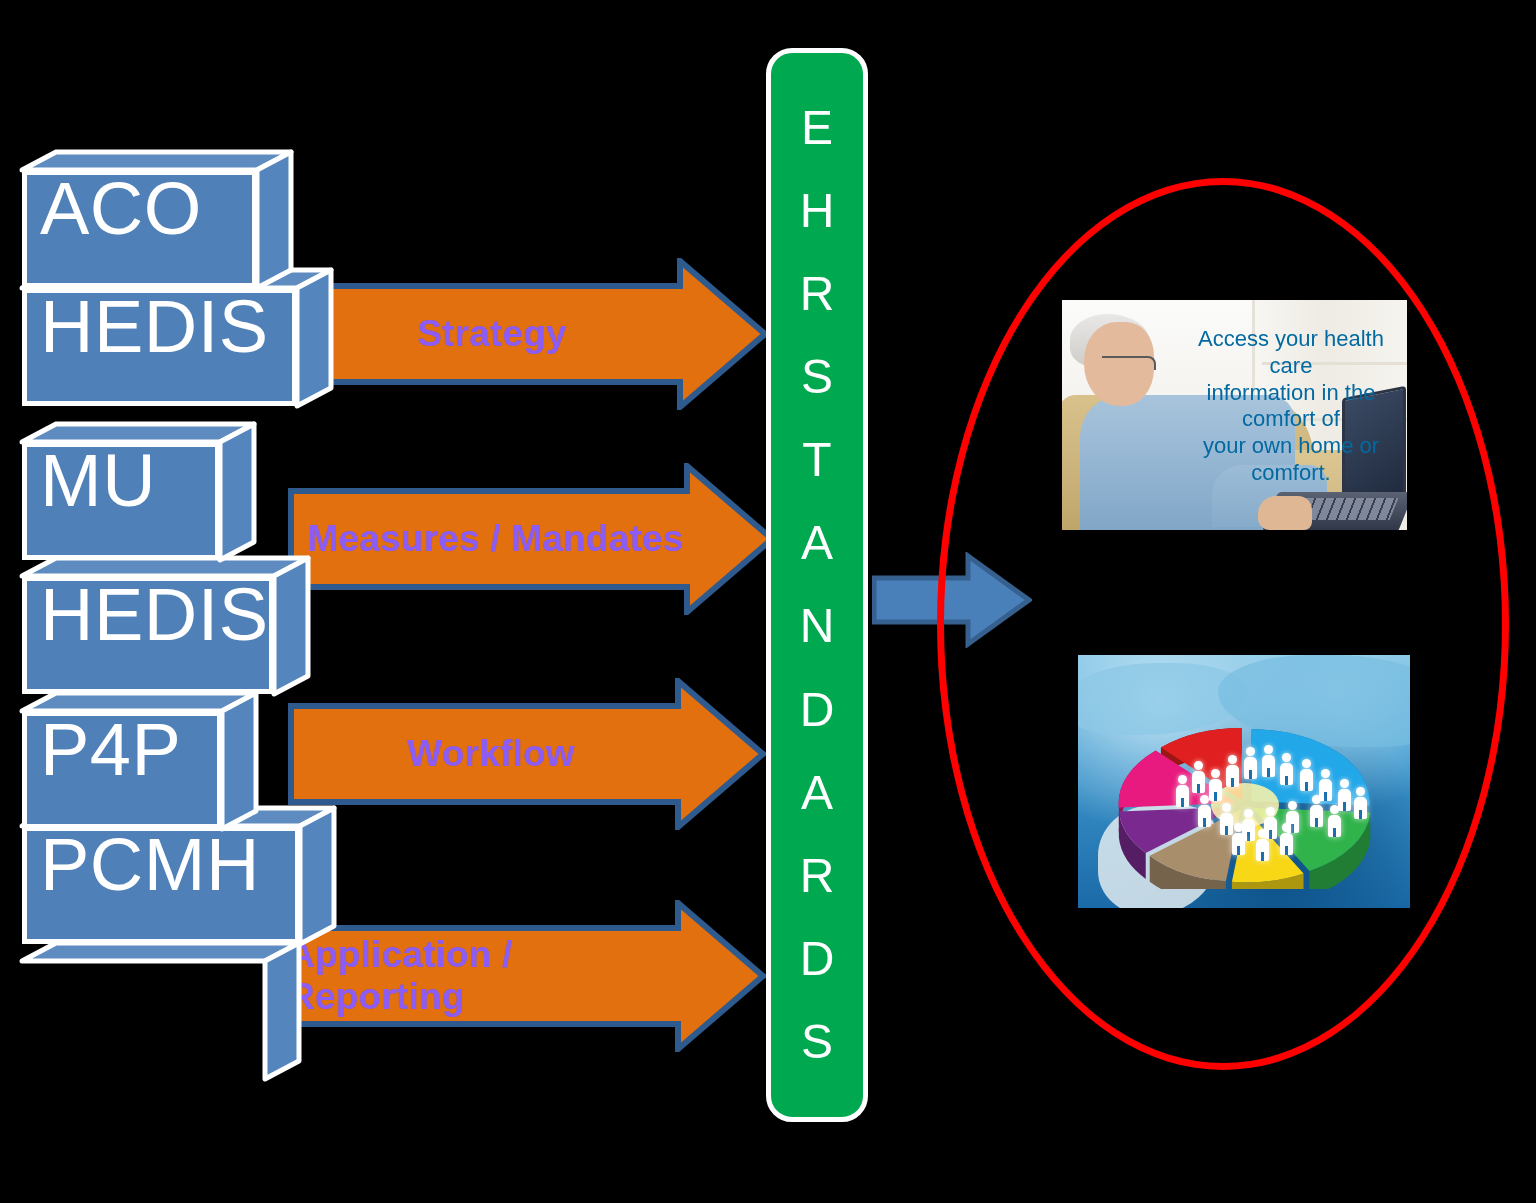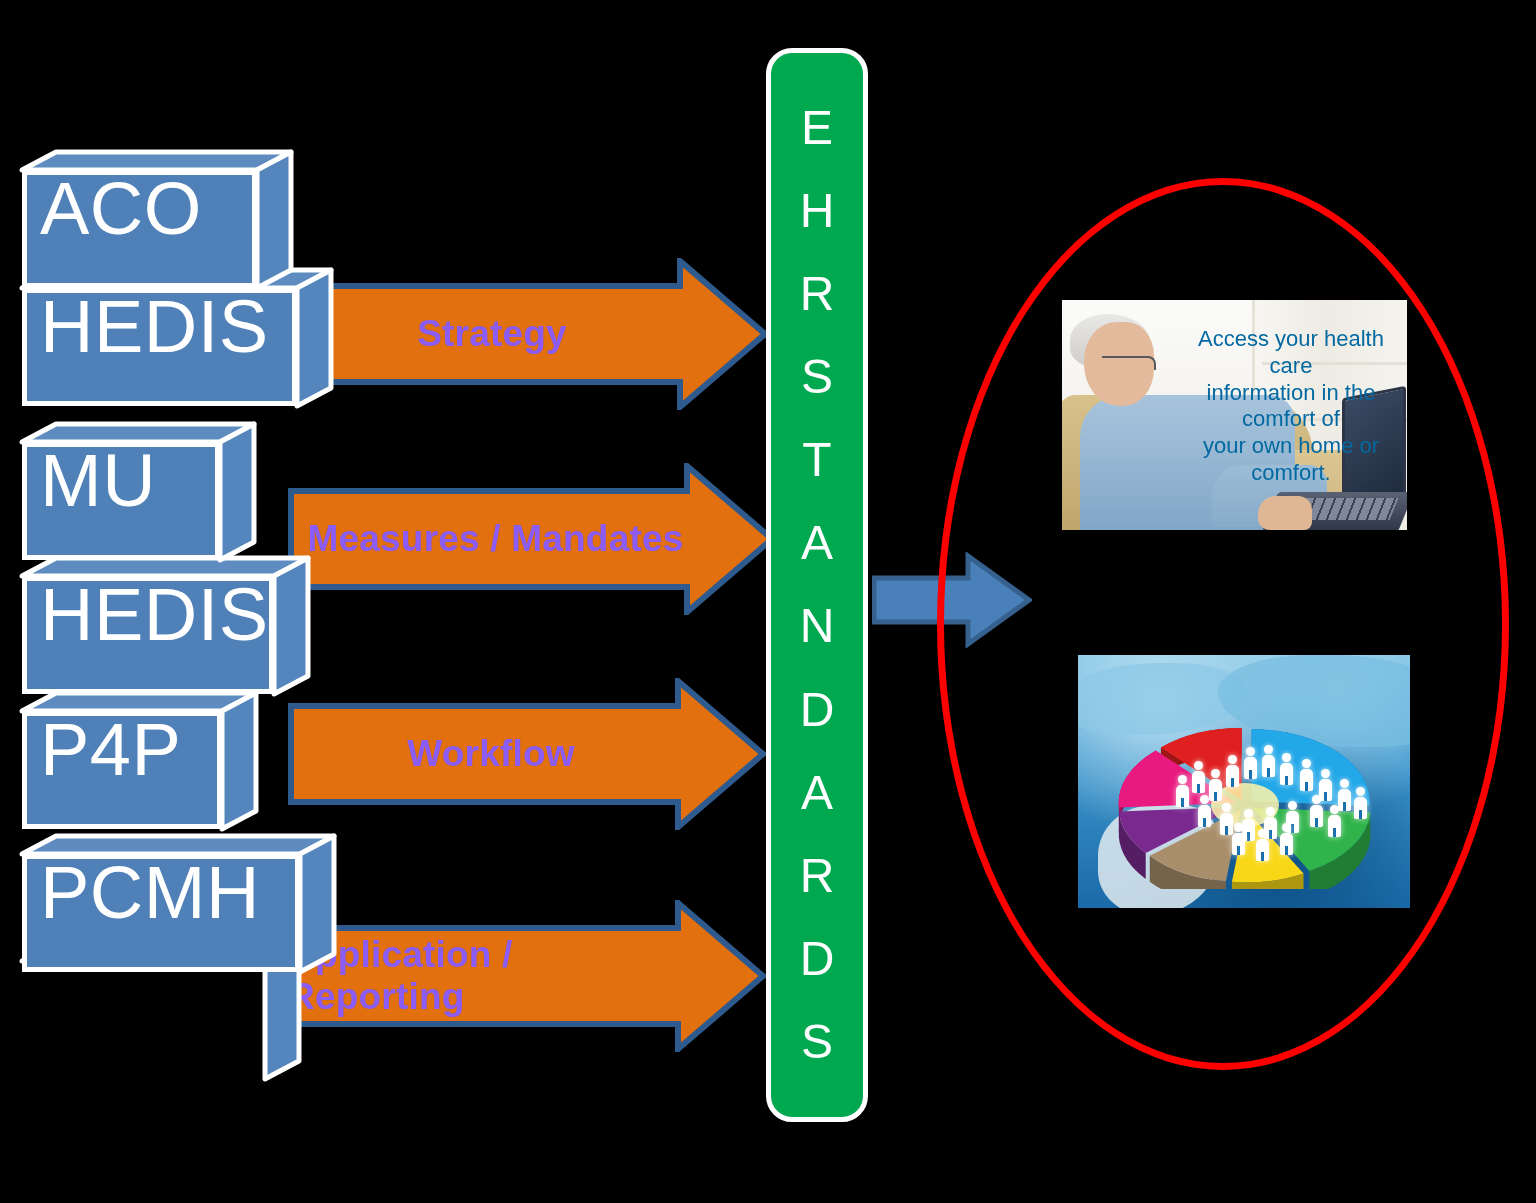--- a/index.html
+++ b/index.html
@@ -345,21 +345,21 @@
       </div>
       <div class="box3d" style="left: 22px; top: 693px; width: 200px; height: 136px; z-index: 16;">
         <svg class="extrude" width="244" height="148">
           <polygon points="0,18 34,0 234,0 200,18" fill="#5f8cc0" stroke="#ffffff" stroke-width="5" stroke-linejoin="round"></polygon>
           <polygon points="200,18 234,0 234,118 200,136" fill="#5486bd" stroke="#ffffff" stroke-width="5" stroke-linejoin="round"></polygon>
         </svg>
         <div class="face">
           <span class="label">P4P</span>
         </div>
       </div>
-      <div class="box3d" style="left: 22px; top: 836px; width: 278px; height: 136px; z-index: 15;">
+      <div class="box3d" style="left: 22px; top: 808px; width: 278px; height: 136px; z-index: 15;">
         <svg class="extrude" width="322" height="148">
           <polygon points="0,18 34,0 312,0 278,18" fill="#5f8cc0" stroke="#ffffff" stroke-width="5" stroke-linejoin="round"></polygon>
           <polygon points="278,18 312,0 312,118 278,136" fill="#5486bd" stroke="#ffffff" stroke-width="5" stroke-linejoin="round"></polygon>
         </svg>
         <div class="face">
           <span class="label">PCMH</span>
         </div>
       </div>
       <div class="box3d" style="left: 22px; top: 943px; width: 243px; height: 136px; z-index: 14;">
         <svg class="extrude" width="287" height="148">

